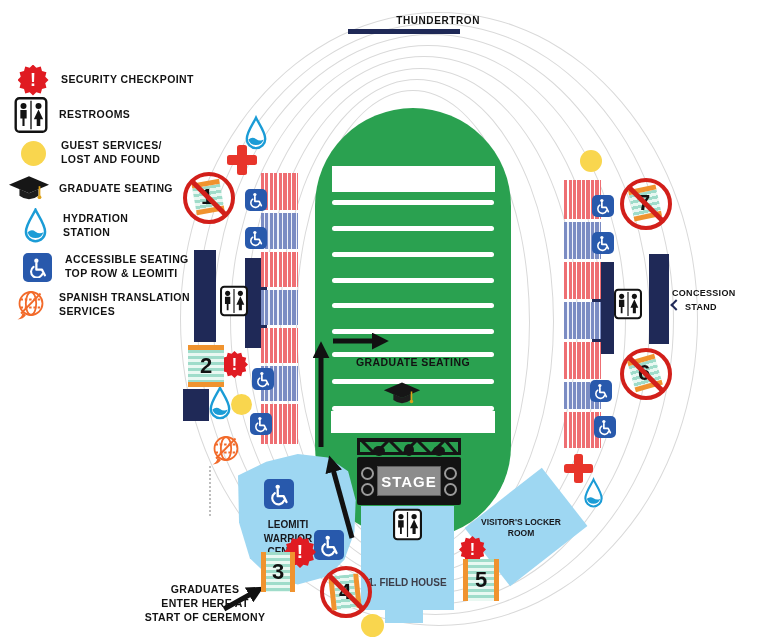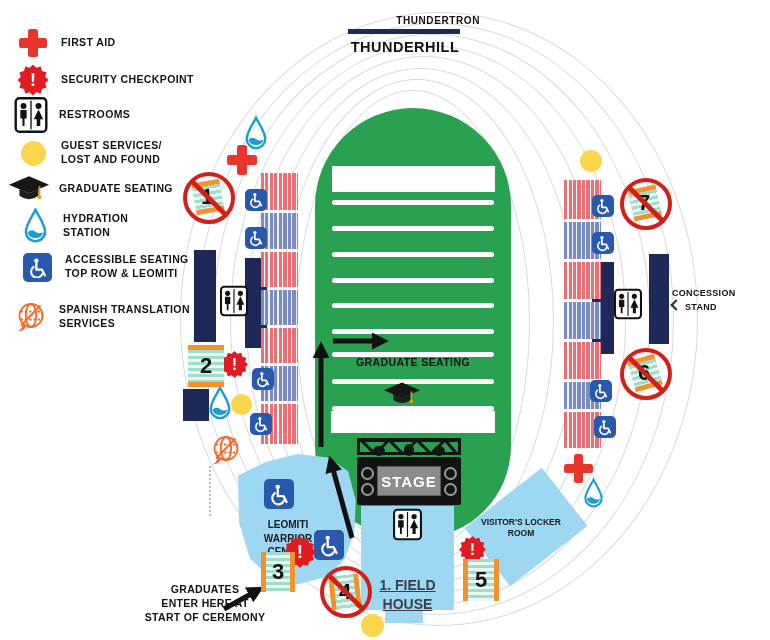--- a/index.html
+++ b/index.html
@@ -83,21 +83,20 @@
   <div class="ring" style="left:197px;top:23px;width:475px;height:590px;"></div>
   <div class="ring" style="left:213px;top:34px;width:435px;height:569px;"></div>
   <div class="ring" style="left:230px;top:45px;width:394px;height:547px;"></div>
   <div class="ring" style="left:246px;top:56px;width:354px;height:526px;"></div>
   <div class="ring" style="left:263px;top:68px;width:313px;height:504px;"></div>
   <div class="ring" style="left:280px;top:79px;width:272px;height:483px;"></div>
   <div class="ring" style="left:296px;top:90px;width:232px;height:462px;"></div>
 
   <div id="screen-label">THUNDERTRON</div>
   <div id="screen-bar"></div>
-  <div id="stadium-name">THUNDERHILL</div>
 
   <div id="field"></div>
   <div class="fblock" style="left:332px;top:166px;width:163px;height:26px;"></div>
   <div class="frow" style="top:200px;"></div>
   <div class="frow" style="top:226px;"></div>
   <div class="frow" style="top:252px;"></div>
   <div class="frow" style="top:278px;"></div>
   <div class="frow" style="top:303px;"></div>
   <div class="frow" style="top:329px;"></div>
   <div class="frow" style="top:352px;"></div>
@@ -118,21 +117,21 @@
        clip-path:polygon(1.6% 17%,24% 7%,49% 1.5%,73% 4%,89% 14%,95% 35%,94% 58%,86% 78%,73% 90%,49% 96%,27% 91%,11% 77%,2.4% 51%);"></div>
   <div class="bldg-label" style="left:244px;top:518px;width:88px;font-size:10px;">LEOMITI WARRIOR
 CENTER</div>
 
   <div class="bluebldg" style="left:477px;top:490px;width:98px;height:74px;transform:rotate(-38deg);"></div>
   <div class="bldg-label" style="left:474px;top:517px;width:94px;font-size:8.5px;">VISITOR'S LOCKER
 ROOM</div>
 
   <div class="bluebldg" style="left:361px;top:506px;width:93px;height:104px;"></div>
   <div class="bluebldg" style="left:385px;top:610px;width:38px;height:13px;"></div>
-  <div class="bldg-label" style="left:359px;top:576px;width:97px;font-size:14px;color:#3c3d49;text-decoration:underline;">1. FIELD HOUSE</div>
+  <div class="bldg-label" style="left:359px;top:576px;width:97px;font-size:10px;color:#3c3d49;">1. FIELD HOUSE</div>
 
   <div id="concession">
     <span>CONCESSION</span><br>
     <span class="chev"></span><span>STAND</span>
   </div>
 
   <div class="navy" style="left:194px;top:250px;width:22px;height:92px;"></div>
   <div class="navy" style="left:245px;top:258px;width:22px;height:90px;"></div>
   <div class="navy" style="left:183px;top:389px;width:26px;height:32px;"></div>
   <div class="navy" style="left:592px;top:262px;width:22px;height:92px;"></div>
@@ -364,26 +363,20 @@
   </div>
   <div class="noCircle" style="left:620px;top:178px;width:44px;height:44px;">
     <div class="smarker h" style="left:7px;top:5px;width:28px;height:32px;transform:rotate(-12deg);box-sizing:border-box;"></div>
     <span class="snum" style="position:absolute;left:14px;top:10px;">7</span>
   </div>
 
   <div id="grad-note">GRADUATES
 ENTER HERE AT
 START OF CEREMONY</div>
 
-  <div class="lrow" style="left:14px;top:24px;">
-    <div class="lic">
-        <div class="cross" style="position:relative;width:28px;height:28px;"></div>
-      </div>
-    <div class="llabel">FIRST AID</div>
-  </div>
   <div class="lrow" style="left:14px;top:61px;">
     <div class="lic">
         <div class="badge" style="position:relative;width:31px;height:31px;font-size:18px;">!</div>
       </div>
     <div class="llabel">SECURITY CHECKPOINT</div>
   </div>
   <div class="lrow" style="left:12px;top:96px;">
     <div class="lic" style="width:38px;">
       <svg viewBox="0 0 22 24" width="34" height="36">
           <rect x="0.8" y="0.8" width="20.4" height="22.4" rx="2.5" fill="#fff" stroke="#121212" stroke-width="1.6"></rect>
@@ -430,21 +423,21 @@
           <svg viewBox="0 0 24 24" width="22" height="22">
             <circle cx="11" cy="5" r="2.3" fill="#fff"></circle>
             <path d="M11 8 v6.5 h6 l3 6" stroke="#fff" stroke-width="2.4" fill="none" stroke-linecap="round" stroke-linejoin="round"></path>
             <path d="M8 11.5 a6.3 6.3 0 1 0 9.5 7.5" stroke="#fff" stroke-width="2.2" fill="none" stroke-linecap="round"></path>
           </svg>
         </div>
       </div>
     <div class="llabel">ACCESSIBLE SEATING
 TOP ROW &amp; LEOMITI</div>
   </div>
-  <div class="lrow" style="left:12px;top:298px;">
+  <div class="lrow" style="left:12px;top:286px;">
     <div class="lic">
       <svg viewBox="0 0 34 34" width="34" height="34">
           <g stroke="#f26a2a" stroke-width="1.8" fill="none">
             <circle cx="17" cy="15.5" r="11.5"></circle>
             <ellipse cx="17" cy="15.5" rx="5.2" ry="11.5"></ellipse>
             <path d="M6.5 11.5 h21" stroke-dasharray="2.5 1.8"></path>
             <path d="M6.5 19.5 h21" stroke-dasharray="2.5 1.8"></path>
             <path d="M26.5 5.5 L7 25.5"></path>
           </g>
           <path d="M8.5 24.5 q-0.5 5 -5 7 q6 -0.5 8.5 -4.5 z" fill="#f26a2a"></path>

